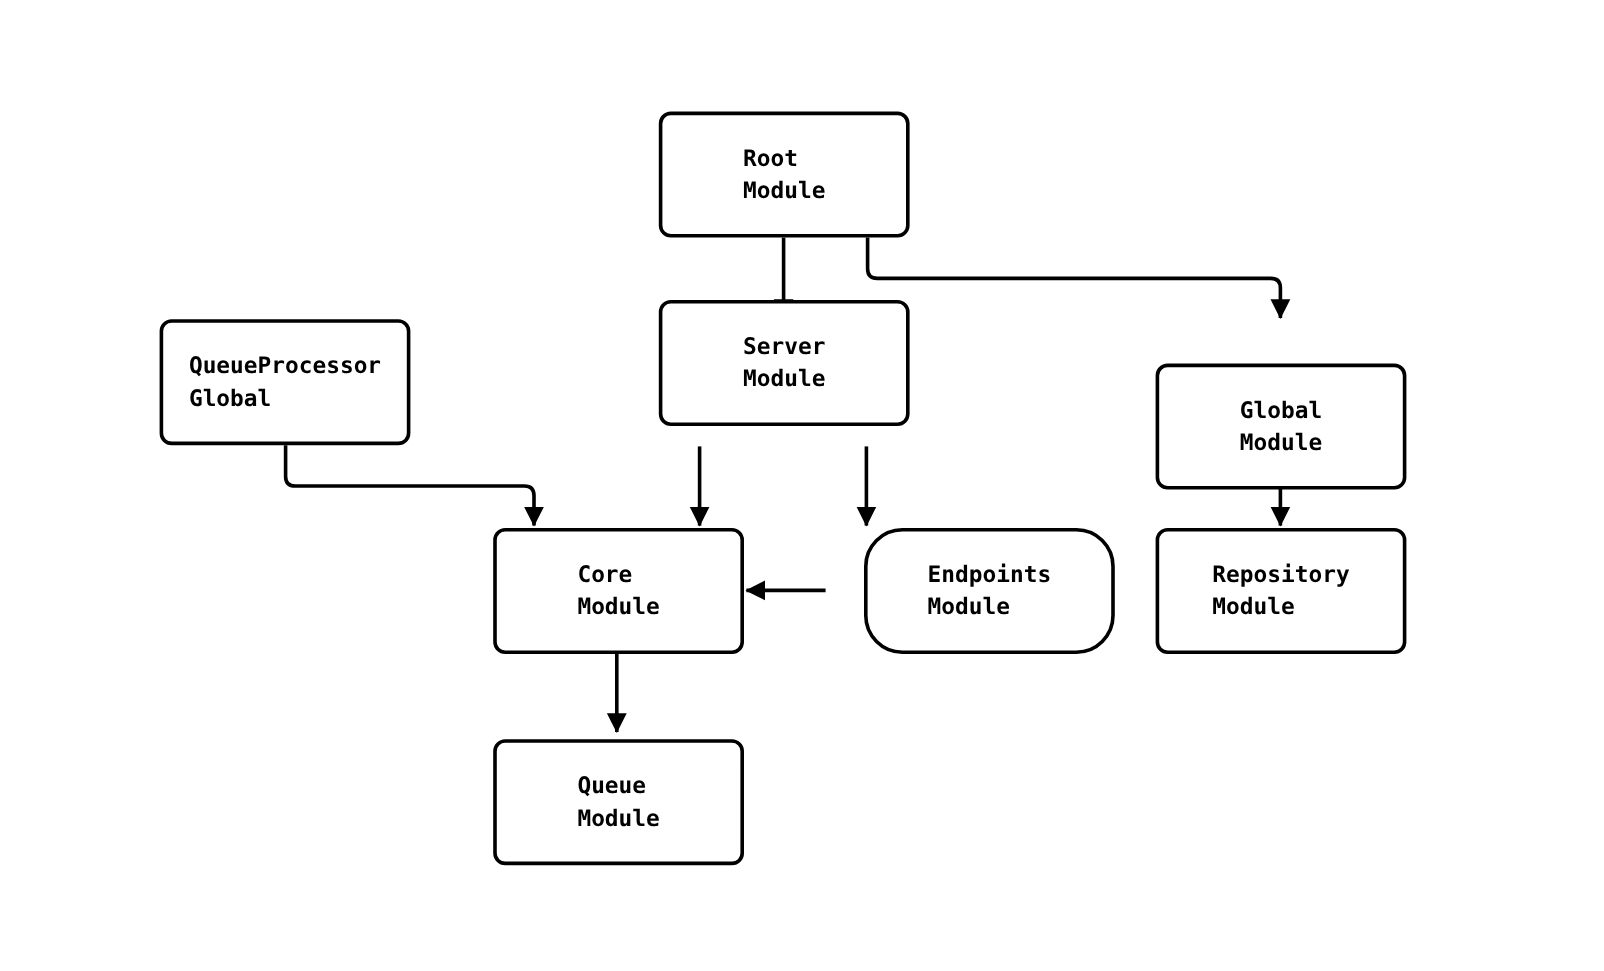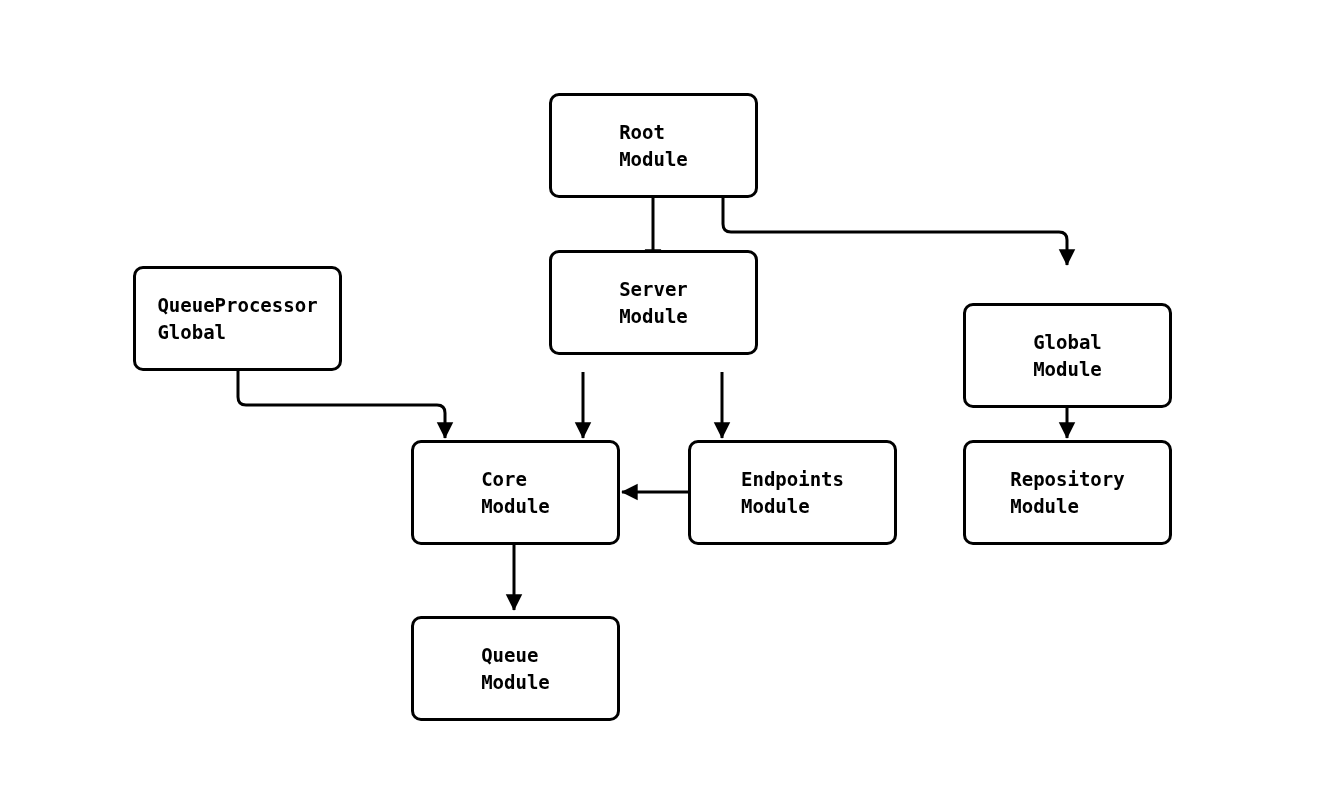--- a/index.html
+++ b/index.html
@@ -87,21 +87,21 @@
   <div class="node" style="left:963px; top:267px;margin-top:36px;">
     <span class="node-label">Global
 Module</span>
   </div>
 
   <div class="node" style="left:411px; top:440px;">
     <span class="node-label">Core
 Module</span>
   </div>
 
-  <div class="node" style="left:688px; top:440px;">
+  <div class="node" style="left:720px; top:440px;border-radius:32px;">
     <span class="node-label">Endpoints
 Module</span>
   </div>
 
   <div class="node" style="left:963px; top:440px;">
     <span class="node-label">Repository
 Module</span>
   </div>
 
   <div class="node" style="left:411px; top:616px;">

